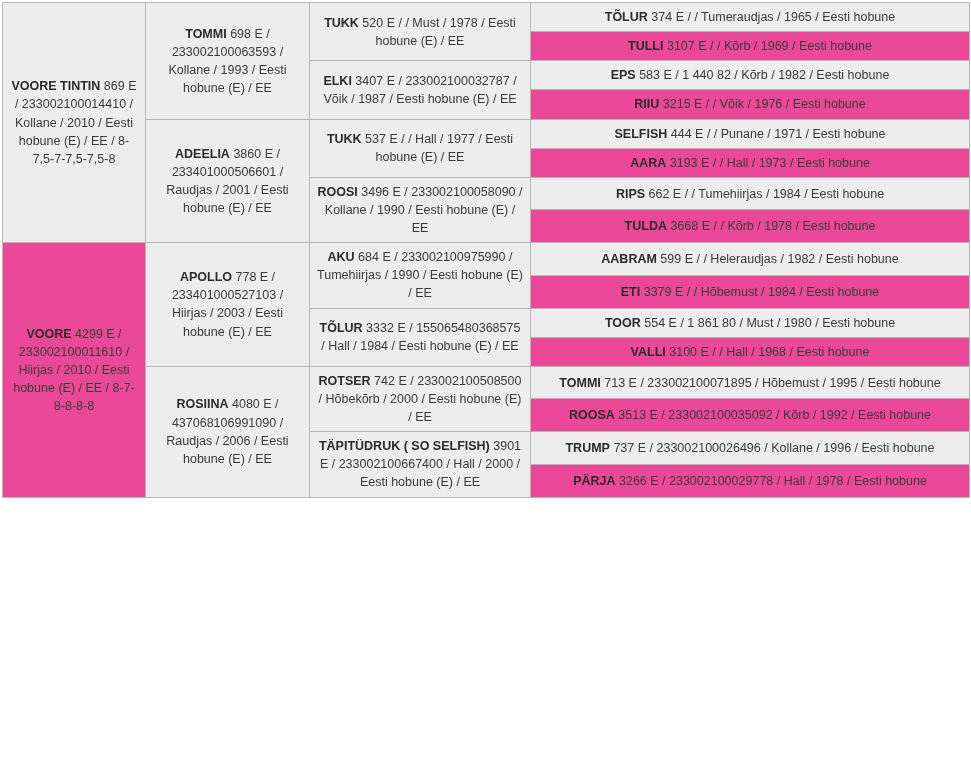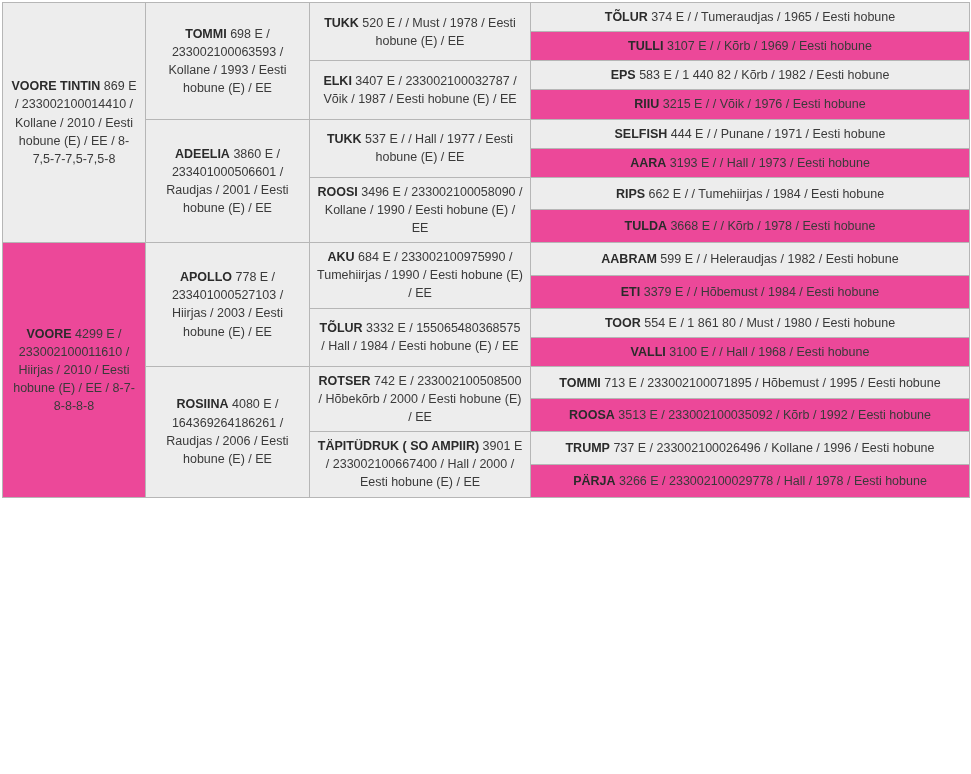--- a/index.html
+++ b/index.html
@@ -103,29 +103,29 @@
         <td class="plain"><span class="nm">ETI</span><span> 3379 E / / Hõbemust / 1984 / Eesti hobune</span></td>
       </tr>
       <tr>
         <td class="shaded" rowspan="2"><span class="nm">TÕLUR</span><span> 3332 E / 155065480368575 / Hall / 1984 / Eesti hobune (E) / EE</span></td>
         <td class="shaded"><span class="nm">TOOR</span><span> 554 E / 1 861 80 / Must / 1980 / Eesti hobune</span></td>
       </tr>
       <tr>
         <td class="plain"><span class="nm">VALLI</span><span> 3100 E / / Hall / 1968 / Eesti hobune</span></td>
       </tr>
       <tr>
-        <td class="shaded" rowspan="4"><span class="nm">ROSIINA</span><span> 4080 E / 164369264186261 / Raudjas / 2006 / Eesti hobune (E) / EE</span></td>
+        <td class="shaded" rowspan="4"><span class="nm">ROSIINA</span><span> 4080 E / 437068106991090 / Raudjas / 2006 / Eesti hobune (E) / EE</span></td>
         <td class="shaded" rowspan="2"><span class="nm">ROTSER</span><span> 742 E / 233002100508500 / Hõbekõrb / 2000 / Eesti hobune (E) / EE</span></td>
         <td class="shaded"><span class="nm">TOMMI</span><span> 713 E / 233002100071895 / Hõbemust / 1995 / Eesti hobune</span></td>
       </tr>
       <tr>
         <td class="plain"><span class="nm">ROOSA</span><span> 3513 E / 233002100035092 / Kõrb / 1992 / Eesti hobune</span></td>
       </tr>
       <tr>
-        <td class="shaded" rowspan="2"><span class="nm">TÄPITÜDRUK ( SO AMPIIR)</span><span> 3901 E / 233002100667400 / Hall / 2000 / Eesti hobune (E) / EE</span></td>
+        <td class="shaded" rowspan="2"><span class="nm">TÄPITÜDRUK ( SO SELFISH)</span><span> 3901 E / 233002100667400 / Hall / 2000 / Eesti hobune (E) / EE</span></td>
         <td class="shaded"><span class="nm">TRUMP</span><span> 737 E / 233002100026496 / Kollane / 1996 / Eesti hobune</span></td>
       </tr>
       <tr>
         <td class="plain"><span class="nm">PÄRJA</span><span> 3266 E / 233002100029778 / Hall / 1978 / Eesti hobune</span></td>
       </tr>
     </tbody>
   </table>
 </div>
 
 </body></html>

